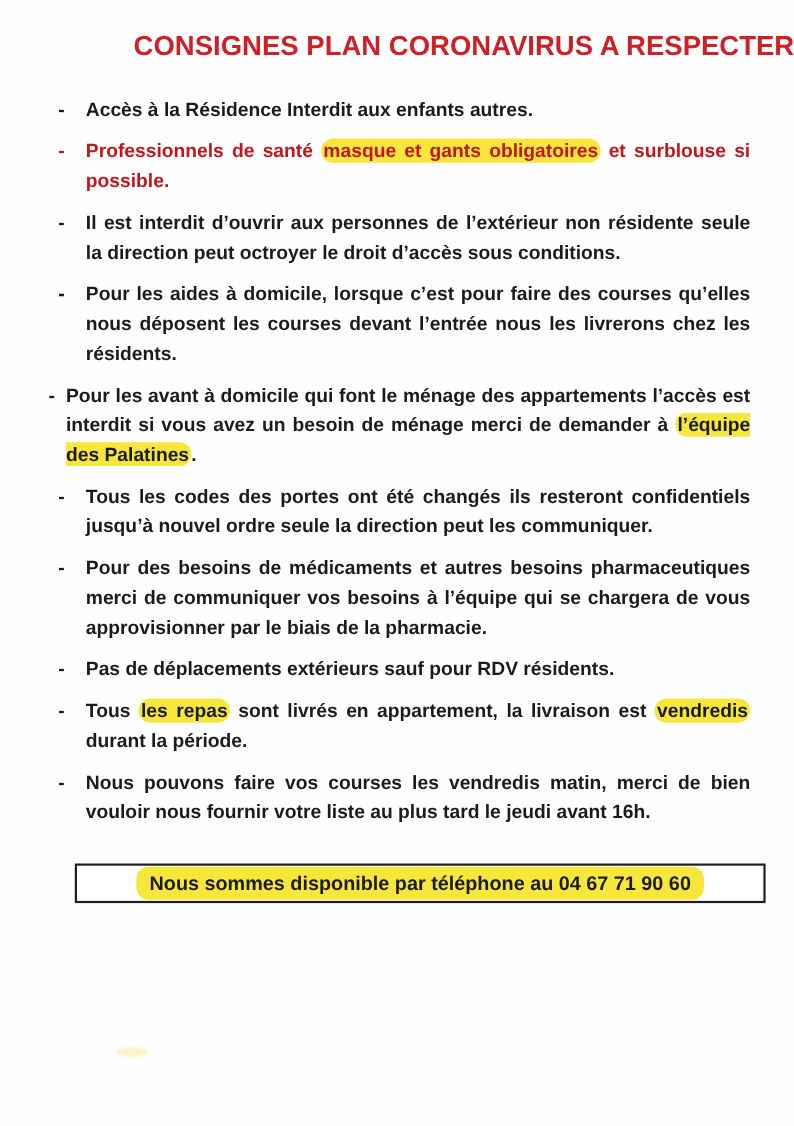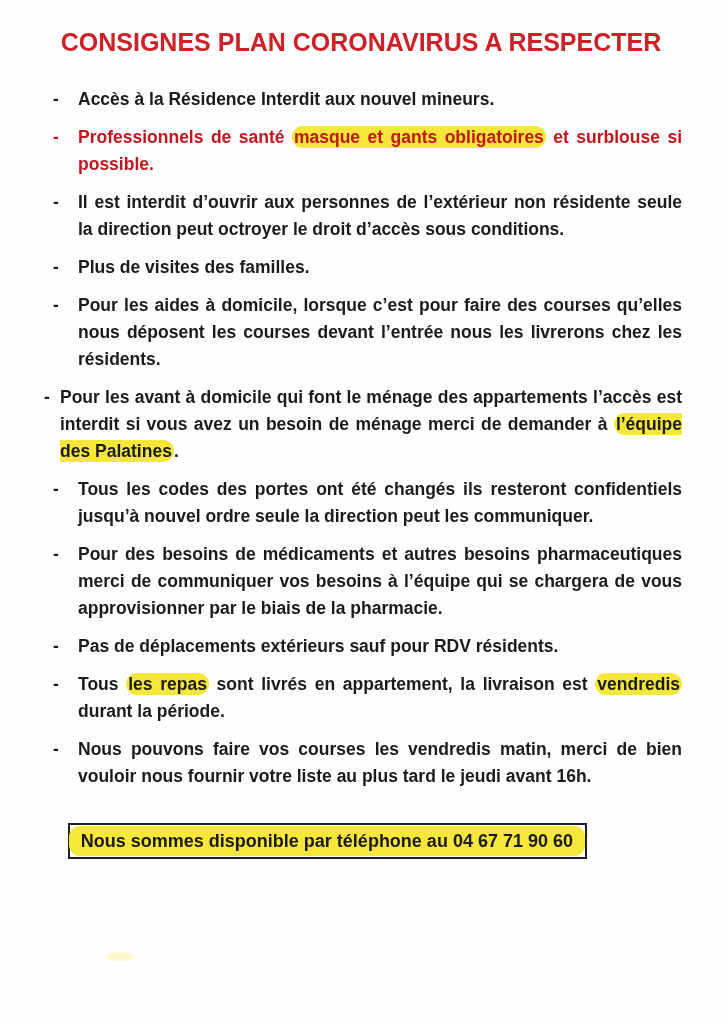--- a/index.html
+++ b/index.html
@@ -16,21 +16,21 @@
   }
   .page {
     position: relative;
     width: 722px;
     height: 1024px;
     background: var(--page-bg, #fefefe);
     box-sizing: border-box;
   }
   .doc-title {
     padding-top: 26px;
-    text-align: center;
+    text-align: right;
     color: var(--title-red, #ce2127);
     font-size: 25px;
     line-height: 33px;
     font-weight: bold;
   }
   .content {
     margin: 27px 40px 0 53px;
   }
   .bullet {
     position: relative;
@@ -53,28 +53,28 @@
     margin-left: -9px;
     padding-left: 16px;
   }
   .hl {
     background: var(--highlight-yellow, #f7e73b);
     padding: 1px 2px;
     border-radius: 11px;
   }
   .phone-box {
     margin: 33px 0 0 15px;
-    width: 519px;
+    width: 628px;
     height: 36px;
     box-sizing: border-box;
     border: 2px solid var(--footer-border, #1f1f1f);
     background: #ffffff;
     display: flex;
     align-items: center;
-    justify-content: flex-end;
+    justify-content: center;
   }
   .phone-box .hl {
     font-size: 18px;
     line-height: 28px;
     color: var(--text-black, #1b1b1b);
     padding: 1px 12px;
     white-space: nowrap;
   }
   .smudge {
     position: absolute;
@@ -92,24 +92,24 @@
 <body>
 
 <div class="page">
 
   <div class="doc-title">
     <div>CONSIGNES PLAN CORONAVIRUS A RESPECTER</div>
   </div>
 
   <div class="content">
     <div>
-        <div class="bullet"><span class="dash">-</span><span><span>Accès à la Résidence Interdit aux nouvel mineurs.</span></span></div>
+        <div class="bullet"><span class="dash">-</span><span><span>Accès à la Résidence Interdit aux enfants autres.</span></span></div>
         <div class="bullet red"><span class="dash">-</span><span><span>Professionnels de santé </span><span class="hl">masque et gants obligatoires</span><span> et surblouse si possible.</span></span></div>
         <div class="bullet"><span class="dash">-</span><span><span>Il est interdit d’ouvrir aux personnes de l’extérieur non résidente seule la direction peut octroyer le droit d’accès sous conditions.</span></span></div>
-        <div class="bullet"><span class="dash">-</span><span><span>Plus de visites des familles.</span></span></div>
+        <div class="bullet"><span class="dash">-</span></div>
         <div class="bullet"><span class="dash">-</span><span><span>Pour les aides à domicile, lorsque c’est pour faire des courses qu’elles nous déposent les courses devant l’entrée nous les livrerons chez les résidents.</span></span></div>
         <div class="bullet tight"><span class="dash">-</span><span><span>Pour les avant à domicile qui font le ménage des appartements l’accès est interdit si vous avez un besoin de ménage merci de demander à </span><span class="hl">l’équipe des Palatines</span><span>.</span></span></div>
         <div class="bullet"><span class="dash">-</span><span><span>Tous les codes des portes ont été changés ils resteront confidentiels jusqu’à nouvel ordre seule la direction peut les communiquer.</span></span></div>
         <div class="bullet"><span class="dash">-</span><span><span>Pour des besoins de médicaments et autres besoins pharmaceutiques merci de communiquer vos besoins à l’équipe qui se chargera de vous approvisionner par le biais de la pharmacie.</span></span></div>
         <div class="bullet"><span class="dash">-</span><span><span>Pas de déplacements extérieurs sauf pour RDV résidents.</span></span></div>
         <div class="bullet"><span class="dash">-</span><span><span>Tous </span><span class="hl">les repas</span><span> sont livrés en appartement, la livraison est </span><span class="hl">vendredis</span><span> durant la période.</span></span></div>
         <div class="bullet"><span class="dash">-</span><span><span>Nous pouvons faire vos courses les vendredis matin, merci de bien vouloir nous fournir votre liste au plus tard le jeudi avant 16h.</span></span></div>
       </div>
 
     <div class="phone-box">

